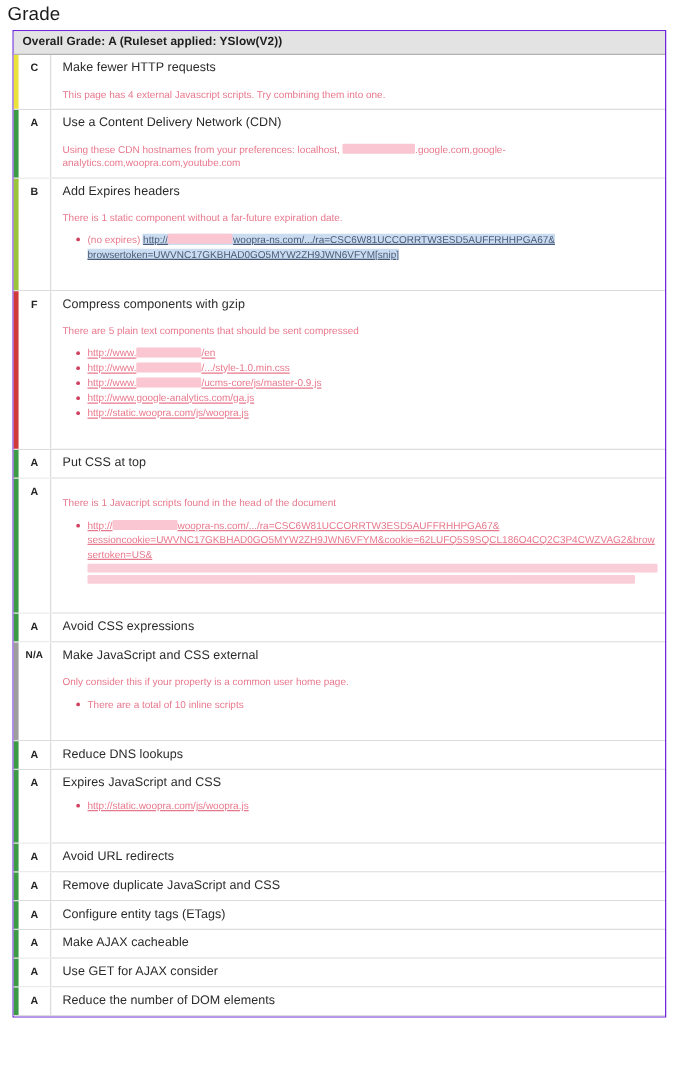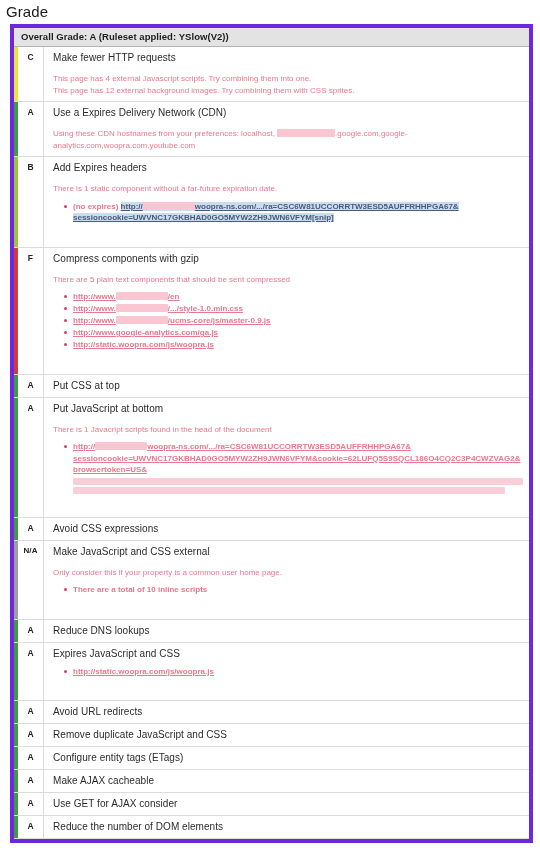--- a/index.html
+++ b/index.html
@@ -22,21 +22,21 @@
     font-size: 15px;
     color: #1a1a1a;
     font-weight: normal;
     margin: 3px 0 4px 6px;
     letter-spacing: .1px;
   }
 
   
   .grade-panel {
     margin: 0 7px 12px 10px;
-    border: 4px solid #6d28d9;
+    border: 1px solid #6d28d9;
     background: #fff;
   }
 
   
   .panel-header {
     background: #e3e3e3;
     border-bottom: 1px solid #b2b2b2;
     font-size: 9.5px;
     font-weight: bold;
     color: #1d1d1d;
@@ -107,21 +107,20 @@
     padding: 0 0 0 20px;
     list-style: none;
   }
   .rule-list li {
     position: relative;
     font-size: 8px;
     line-height: 11.5px;
     color: #e8788c;
     margin: 0 0 0.5px 0;
     word-break: break-all;
-    font-weight: bold;
   }
   .rule-list li::before {
     content: "";
     position: absolute;
     left: -9px;
     top: 4px;
     width: 3px; height: 3px;
     border-radius: 50%;
     background: #cf4060;
   }
@@ -167,42 +166,41 @@
   <div class="grade-panel">
     <div class="panel-header">Overall Grade: A (Ruleset applied: YSlow(V2))</div>
     <div id="rules-container">
         <div class="rule-row">
           <div class="grade-bar g-C"></div>
           <div class="grade-cell">C</div>
           <div class="rule-cell">
             <div class="rule-title">Make fewer HTTP requests</div>
             <div class="rule-desc">
               <span class="dline">This page has 4 external Javascript scripts. Try combining them into one.</span>
-              <span class="dline">This page has 12 external background images. Try combining them with CSS sprites.</span>
-            </div>
-          </div>
-        </div>
-        <div class="rule-row">
-          <div class="grade-bar g-A"></div>
-          <div class="grade-cell">A</div>
-          <div class="rule-cell">
-            <div class="rule-title">Use a Expires Delivery Network (CDN)</div>
+            </div>
+          </div>
+        </div>
+        <div class="rule-row">
+          <div class="grade-bar g-A"></div>
+          <div class="grade-cell">A</div>
+          <div class="rule-cell">
+            <div class="rule-title">Use a Content Delivery Network (CDN)</div>
             <div class="rule-desc"><span>Using these CDN hostnames from your preferences: localhost, </span><span class="redact" style="width: 58px;"></span><span>.google.com,google-analytics.com,woopra.com,youtube.com</span></div>
           </div>
         </div>
         <div class="rule-row">
           <div class="grade-bar g-B"></div>
           <div class="grade-cell">B</div>
           <div class="rule-cell">
             <div class="rule-title">Add Expires headers</div>
             <div class="rule-desc">
               <span class="dline">There is 1 static component without a far-future expiration date.</span>
             </div>
             <ul class="rule-list">
-              <li><span>(no expires) </span><span class="link link-sel"><span>http://</span><span class="redact" style="width: 52px;"></span><span>woopra-ns.com/.../ra=CSC6W81UCCORRTW3ESD5AUFFRHHPGA67&amp;</span><br><span>sessioncookie=UWVNC17GKBHAD0GO5MYW2ZH9JWN6VFYM[snip]</span></span></li>
+              <li><span>(no expires) </span><span class="link link-sel"><span>http://</span><span class="redact" style="width: 52px;"></span><span>woopra-ns.com/.../ra=CSC6W81UCCORRTW3ESD5AUFFRHHPGA67&amp;</span><br><span>browsertoken=UWVNC17GKBHAD0GO5MYW2ZH9JWN6VFYM[snip]</span></span></li>
             </ul>
             <div class="tail-gap"></div>
           </div>
         </div>
         <div class="rule-row">
           <div class="grade-bar g-F"></div>
           <div class="grade-cell">F</div>
           <div class="rule-cell">
             <div class="rule-title">Compress components with gzip</div>
             <div class="rule-desc">
@@ -222,21 +220,20 @@
           <div class="grade-bar g-A"></div>
           <div class="grade-cell">A</div>
           <div class="rule-cell">
             <div class="rule-title">Put CSS at top</div>
           </div>
         </div>
         <div class="rule-row">
           <div class="grade-bar g-A"></div>
           <div class="grade-cell">A</div>
           <div class="rule-cell">
-            <div class="rule-title">Put JavaScript at bottom</div>
             <div class="rule-desc">
               <span class="dline">There is 1 Javacript scripts found in the head of the document</span>
             </div>
             <ul class="rule-list">
               <li><span class="link"><span>http://</span><span class="redact" style="width: 52px;"></span><span>woopra-ns.com/.../ra=CSC6W81UCCORRTW3ESD5AUFFRHHPGA67&amp;</span><br><span>sessioncookie=UWVNC17GKBHAD0GO5MYW2ZH9JWN6VFYM&amp;cookie=62LUFQ5S9SQCL186O4CQ2C3P4CWZVAG2&amp;browsertoken=US&amp;</span></span><span class="redact-band" style="width: 100%;"></span><span class="redact-band" style="width: 96%;"></span></li>
             </ul>
             <div class="tail-gap"></div>
           </div>
         </div>
         <div class="rule-row">

